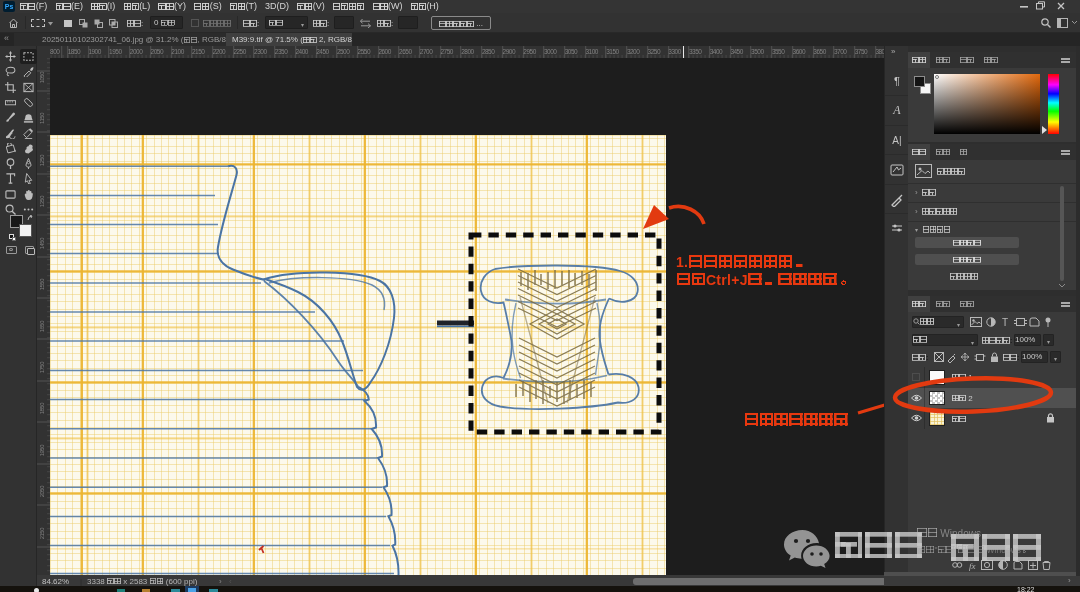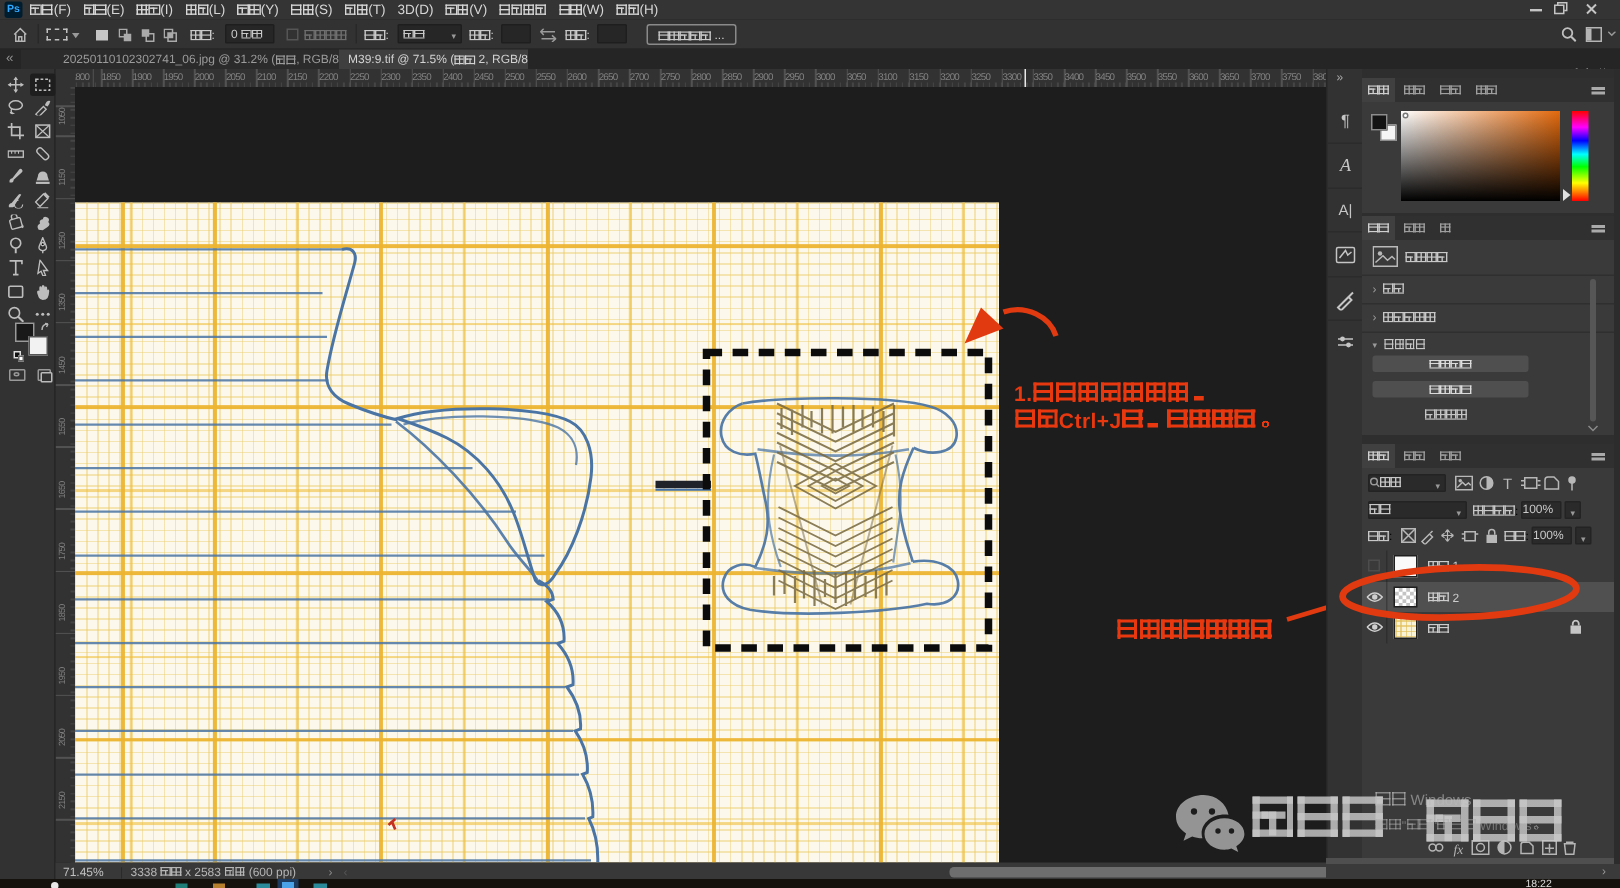--- a/index.html
+++ b/index.html
@@ -416,21 +416,21 @@
  <path d="M7 29 L18 5 L33 19 Z" fill="#e23a10"></path>
 </svg>
 
 <div class="annot dense" style="left:676px;top:254px;line-height:17.5px">1.<i class="g1"></i><i class="g1"></i><i class="g2"></i><i class="g3"></i><i class="g2"></i><i class="g2"></i><i class="g2"></i><i class="gc"></i><br><i class="g1"></i><i class="g3"></i>Ctrl+J<i class="g1"></i><i class="gc"></i><i class="g1"></i><i class="g2"></i><i class="g2"></i><i class="g3"></i><i class="gd"></i></div>
 <div class="annot dense" style="left:744px;top:412px"><i class="g1"></i><i class="g2"></i><i class="g2"></i><i class="g1"></i><i class="g2"></i><i class="g2"></i><i class="g3"></i></div>
 <svg class="abs" style="left:855px;top:398px" width="46" height="18">
     <path d="M3 15 L43 3" stroke="#e23a10" stroke-width="3"></path>
   </svg>
 
 <div id="statusbar">
- <span class="abs" style="left:5px;top:1.5px">71.45%</span>
+ <span class="abs" style="left:5px;top:1.5px">84.62%</span>
  <span class="abs" style="left:43px;top:1.5px;color:#2a2a2a">|</span>
  <span class="abs" style="left:50px;top:1.5px;color:#b5b5b5">3338 <i class="g3"></i><i class="g2"></i> x 2583 <i class="g3"></i><i class="g2"></i> (600 ppi)</span>
  <span class="abs" style="left:182px;top:1.5px;color:#8a8a8a">›</span>
  <span class="abs" style="left:192px;top:1.5px;color:#555">‹</span>
 </div>
 <div id="hthumb"></div>
 
 <div id="pstrip">
  <div class="abs" style="left:6px;top:1px;color:#aaa;font-size:8px">»</div>
  <div class="cell" style="top:21px;font-size:11px;line-height:29px">¶</div>

